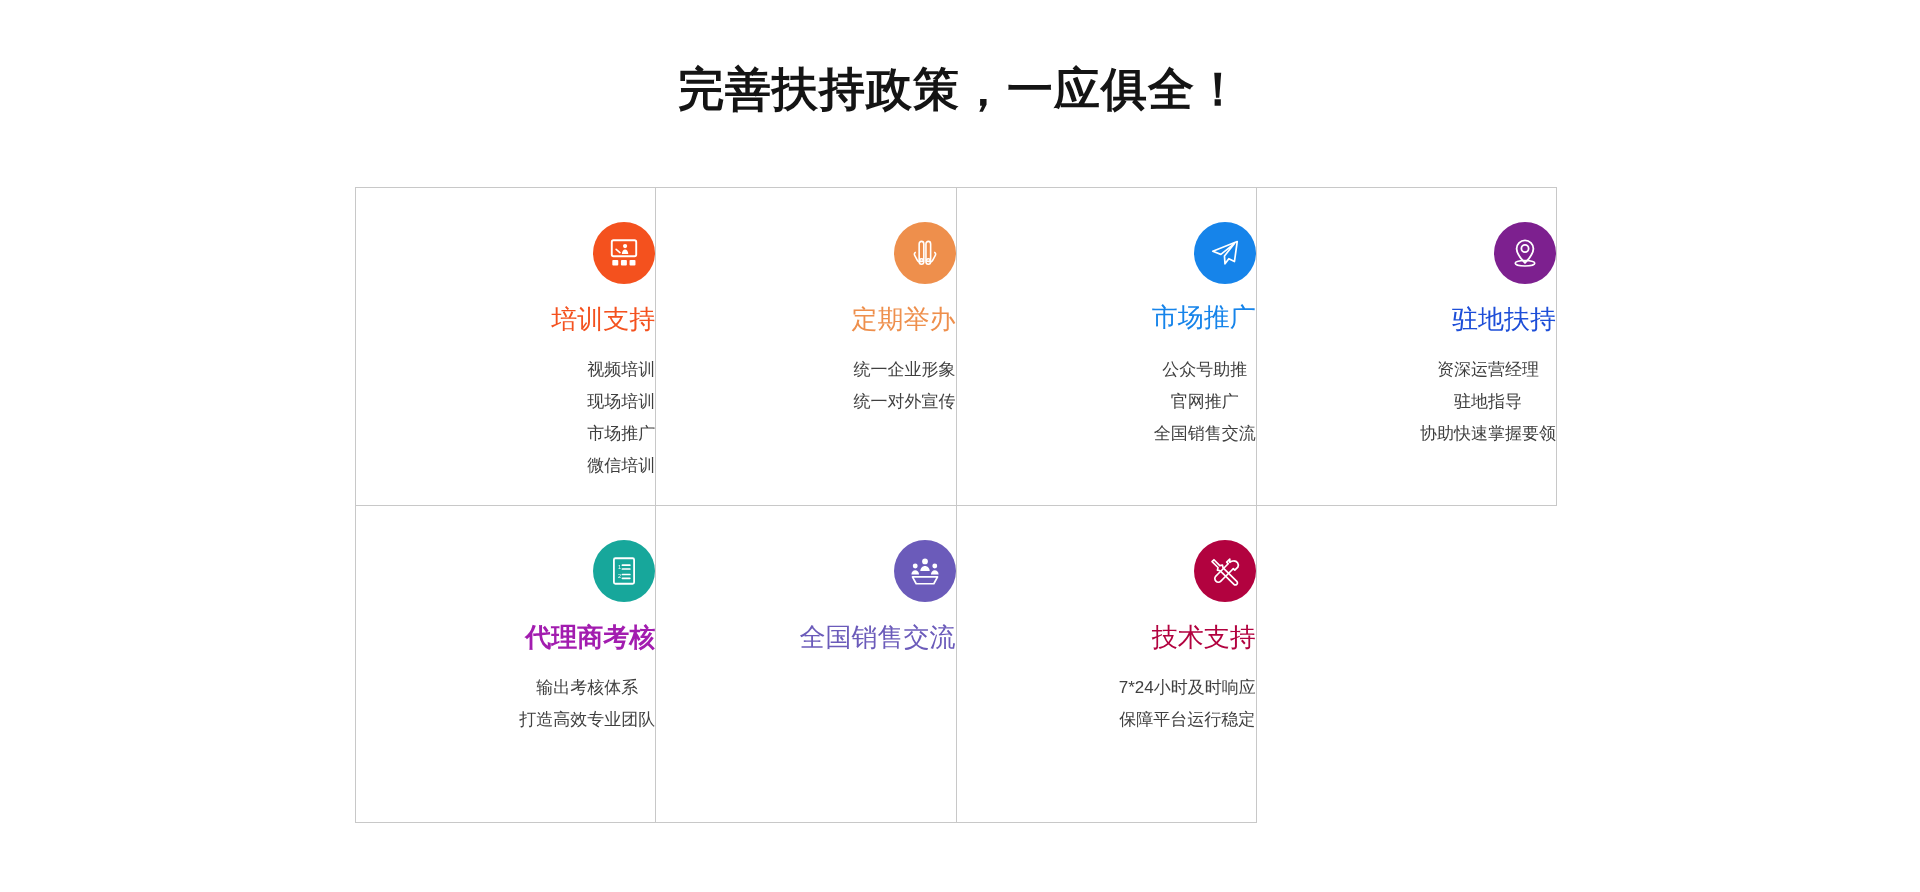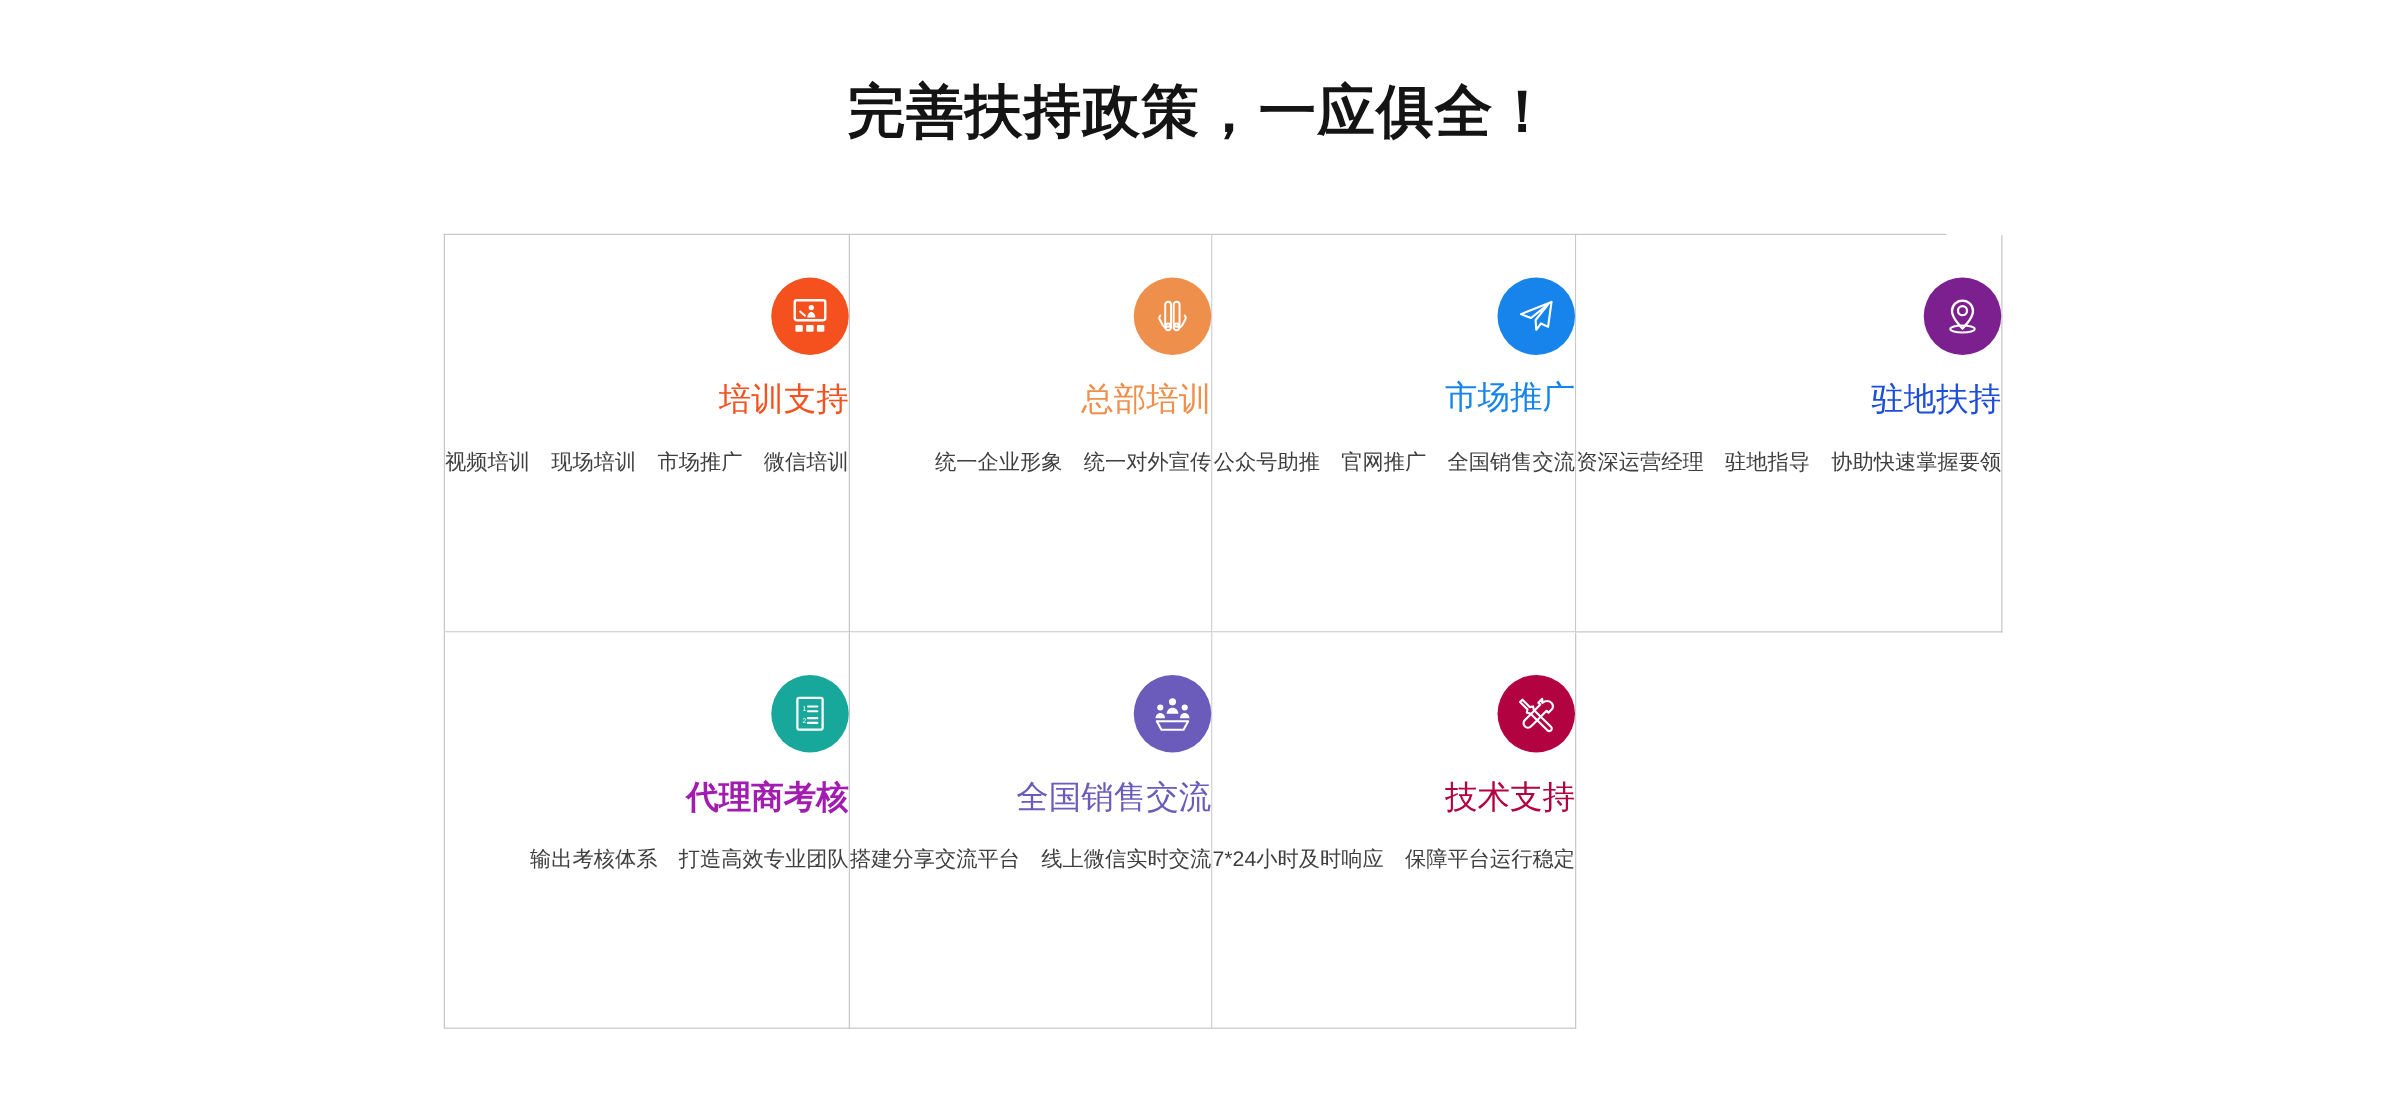--- a/index.html
+++ b/index.html
@@ -77,22 +77,23 @@
     margin-top: 18px;
     font-size: 26px;
     line-height: 34px;
     font-weight: normal;
     white-space: nowrap;
   }
 
   .card-items {
     margin-top: 19px;
     display: flex;
+    flex-direction: column;
     align-items: center;
-    gap: 17px;
+    gap: 2px;
   }
 
   .card-item {
     font-size: 17px;
     line-height: 30px;
     color: #3f3f3f;
     white-space: nowrap;
   }
 </style>
 </head>
@@ -129,21 +130,21 @@
       <div class="icon-circle" style="background: rgb(238, 143, 76);">
         <svg viewBox="0 0 32 32">
           <path d="M10.5 7.5c0-1.4 1-2.4 2.2-2.4s2.2 1 2.2 2.4v13.8c0 1.5-1 2.6-2.2 2.6s-2.2-1.1-2.2-2.6z" fill="none" stroke="#fff" stroke-width="1.5"></path>
           <path d="M16.9 7.5c0-1.4 1-2.4 2.2-2.4s2.2 1 2.2 2.4v13.8c0 1.5-1 2.6-2.2 2.6s-2.2-1.1-2.2-2.6z" fill="none" stroke="#fff" stroke-width="1.5"></path>
           <path d="M7.3 15.2c-1.2.6-1.6 2-1 3.1l2.5 4.6c.6 1.2 1.9 1.7 3 1.1" fill="none" stroke="#fff" stroke-width="1.5"></path>
           <path d="M24.7 15.2c1.2.6 1.6 2 1 3.1l-2.5 4.6c-.6 1.2-1.9 1.7-3 1.1" fill="none" stroke="#fff" stroke-width="1.5"></path>
           <ellipse cx="12.7" cy="24" rx="2.2" ry="2.6" fill="none" stroke="#fff" stroke-width="1.5"></ellipse>
           <ellipse cx="19.1" cy="24" rx="2.2" ry="2.6" fill="none" stroke="#fff" stroke-width="1.5"></ellipse>
         </svg>
       </div>
-      <div class="card-title" style="color: rgb(238, 143, 76);">总部培训</div>
+      <div class="card-title" style="color: rgb(238, 143, 76);">定期举办</div>
       <div class="card-items">
         <div class="card-item">统一企业形象</div>
         <div class="card-item">统一对外宣传</div>
       </div>
     </div>
 
     <div class="card">
       <div class="icon-circle" style="background: rgb(22, 132, 234);">
         <svg viewBox="0 0 32 32">
           <path d="M27.5 5.2L4.5 14.4l7.6 2.9 13-10.4-9.6 11.9.5 7.4 3.6-4.8 5.3 2.6z" fill="none" stroke="#fff" stroke-width="1.6" stroke-linejoin="round"></path>
@@ -196,24 +197,20 @@
           <circle cx="16" cy="7" r="2.7" fill="#fff"></circle>
           <path d="M11.6 16c0-2.6 2-4.6 4.4-4.6s4.4 2 4.4 4.6z" fill="#fff"></path>
           <circle cx="6.8" cy="11.3" r="2.3" fill="#fff"></circle>
           <path d="M3.2 19.4c0-2.3 1.6-4 3.6-4s3.6 1.7 3.6 4z" fill="#fff"></path>
           <circle cx="25.2" cy="11.3" r="2.3" fill="#fff"></circle>
           <path d="M21.6 19.4c0-2.3 1.6-4 3.6-4s3.6 1.7 3.6 4z" fill="#fff"></path>
           <path d="M4.2 21.6h23.6L24.3 28H7.7z" fill="none" stroke="#fff" stroke-width="1.6" stroke-linejoin="round"></path>
         </svg>
       </div>
       <div class="card-title" style="color: rgb(107, 91, 186);">全国销售交流</div>
-      <div class="card-items">
-        <div class="card-item">搭建分享交流平台</div>
-        <div class="card-item">线上微信实时交流</div>
-      </div>
     </div>
 
     <div class="card">
       <div class="icon-circle" style="background: rgb(178, 2, 63);">
         <svg viewBox="0 0 32 32">
           <path d="M20.5 4.8l-2.9 2.9 1.4 1.4-1.4 1.5-8 8-2.2 2.2c-1.3 1.3-1.3 3.4 0 4.7s3.4 1.3 4.7 0l2.2-2.2 8-8 1.5-1.5 1.4 1.4 2.9-2.9c1.4-3-.8-6-4-5.9-1.2 0-2.5.5-3.6 1.4z" fill="none" stroke="#fff" stroke-width="1.6" stroke-linejoin="round"></path>
           <path d="M5.6 5.4l5.5 5.6 2.5-.5.6 2.6 12.9 12.7c.8.8.8 2 0 2.7s-2 .7-2.7 0L11.5 15.8l-2.6-.6.5-2.5L3.8 7.2z" fill="none" stroke="#fff" stroke-width="1.6" stroke-linejoin="round"></path>
         </svg>
       </div>
       <div class="card-title" style="color: rgb(178, 2, 63);">技术支持</div>

